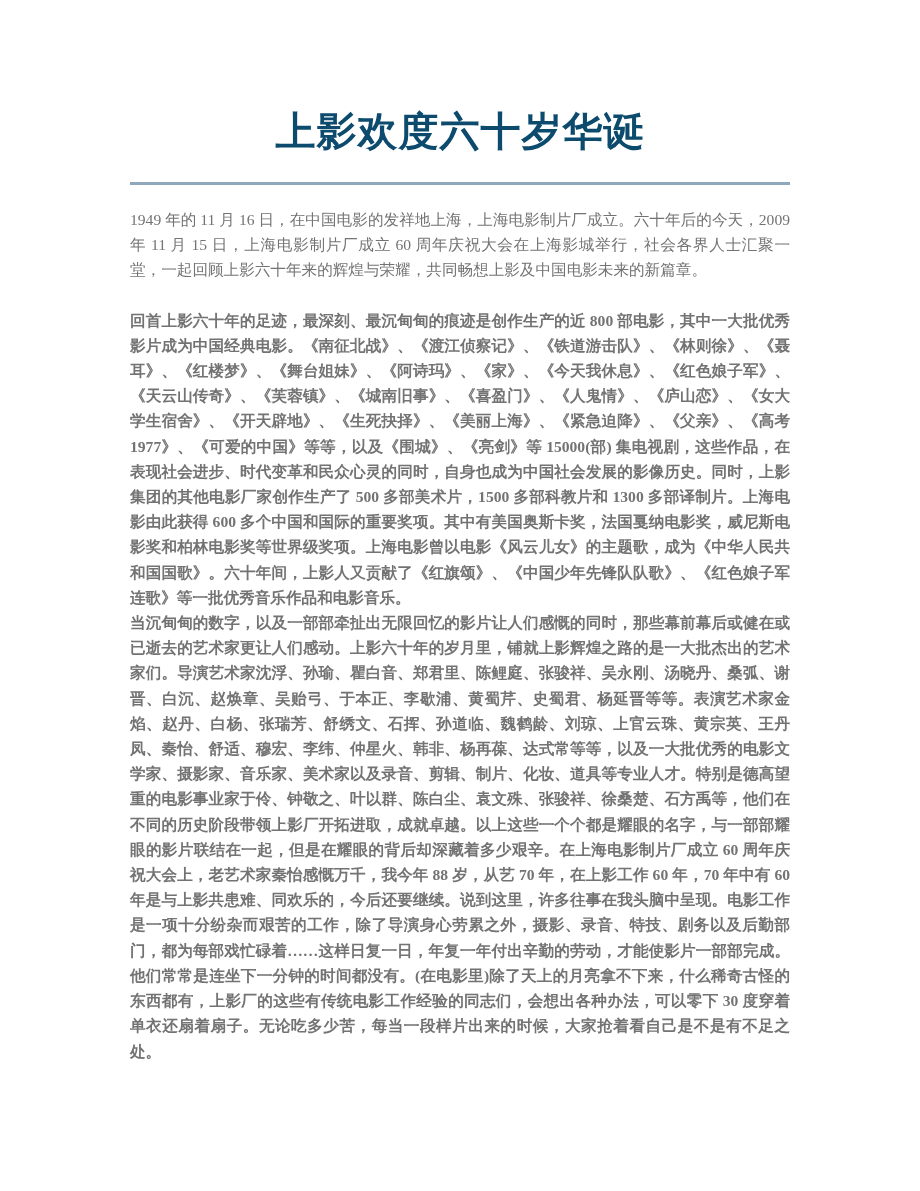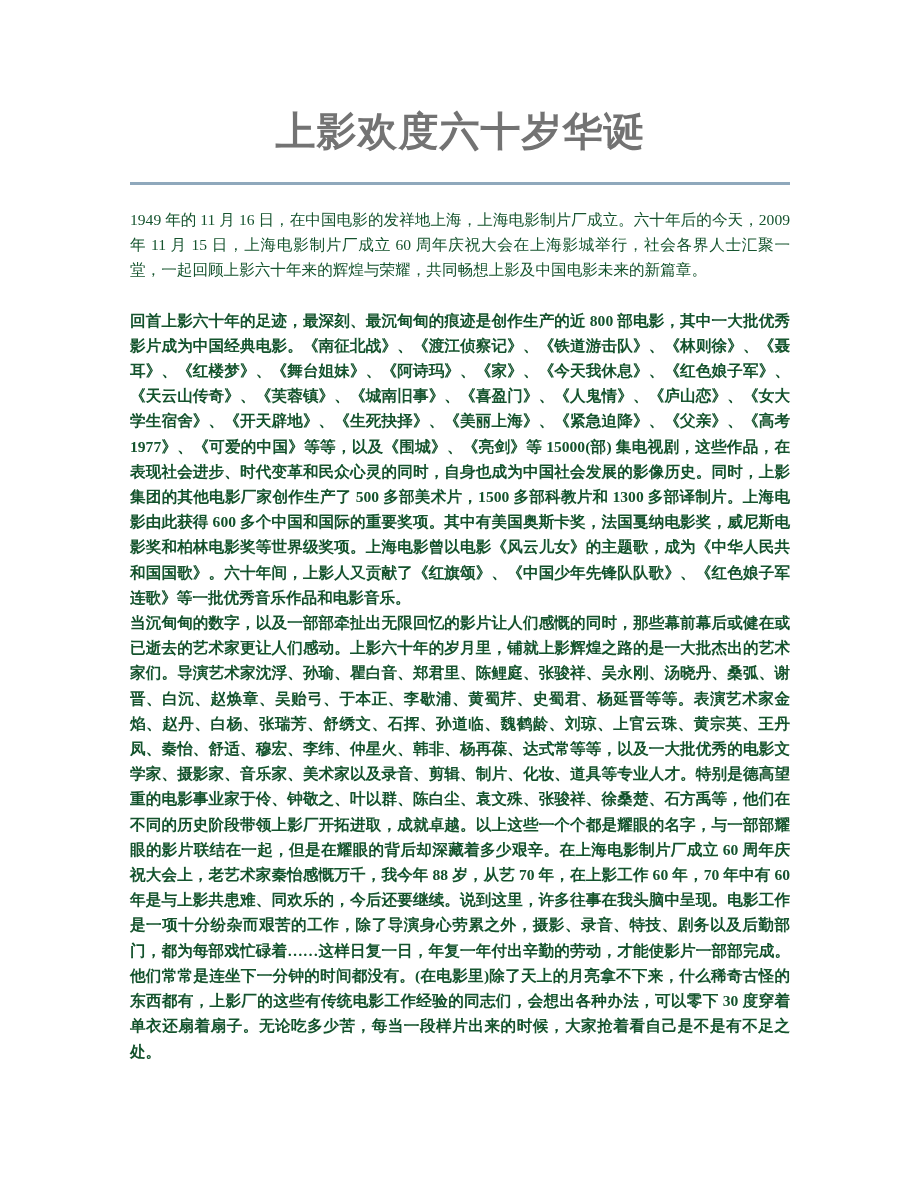--- a/index.html
+++ b/index.html
@@ -26,39 +26,39 @@
     padding-top: 108px;
   }
   .doc-title {
     margin: 0;
     text-align: center;
     font-family: "DejaVu Sans", "Liberation Sans", sans-serif;
     font-weight: 700;
     font-size: 40px;
     line-height: 1.15;
     letter-spacing: 1px;
-    color: #737373;
+    color: #0c4a6e;
   }
   .title-rule {
     margin: 28px 0 0 0;
     height: 3px;
     width: 100%;
     background: #8fa8bc;
     border: 0;
   }
   .body-zone {
     padding-top: 22px;
   }
   .para {
     margin: 0;
     font-size: 15.6px;
     line-height: 25.2px;
     text-align: justify;
     text-justify: inter-ideograph;
-    color: #14532d;
+    color: #737373;
     word-break: break-all;
   }
   .para + .para {
     margin-top: 0;
     font-weight: bold;
   }
   .para.gap-after {
     margin-bottom: 25px;
   }
 </style>

